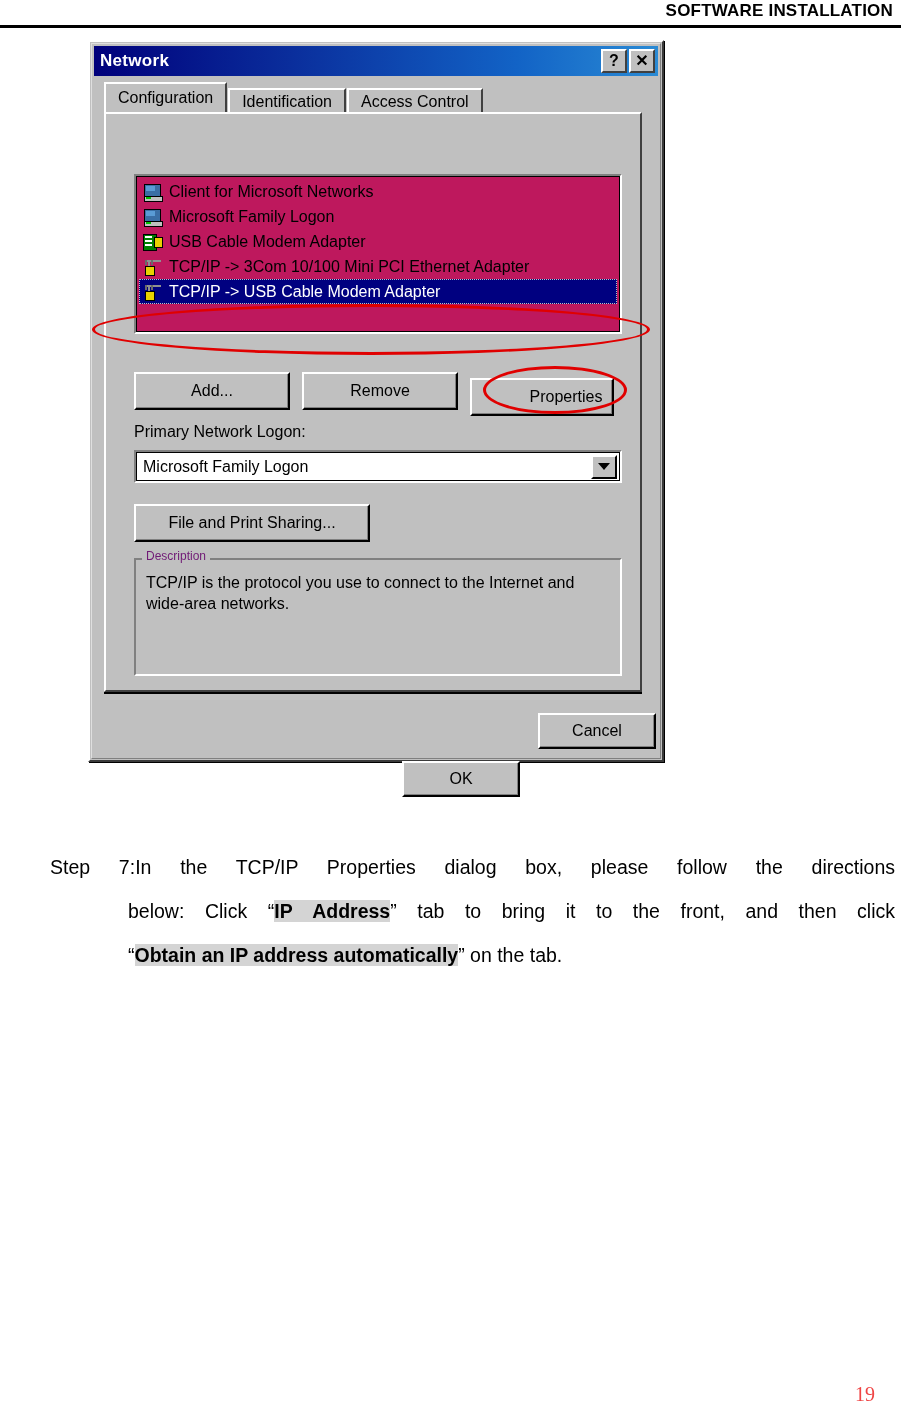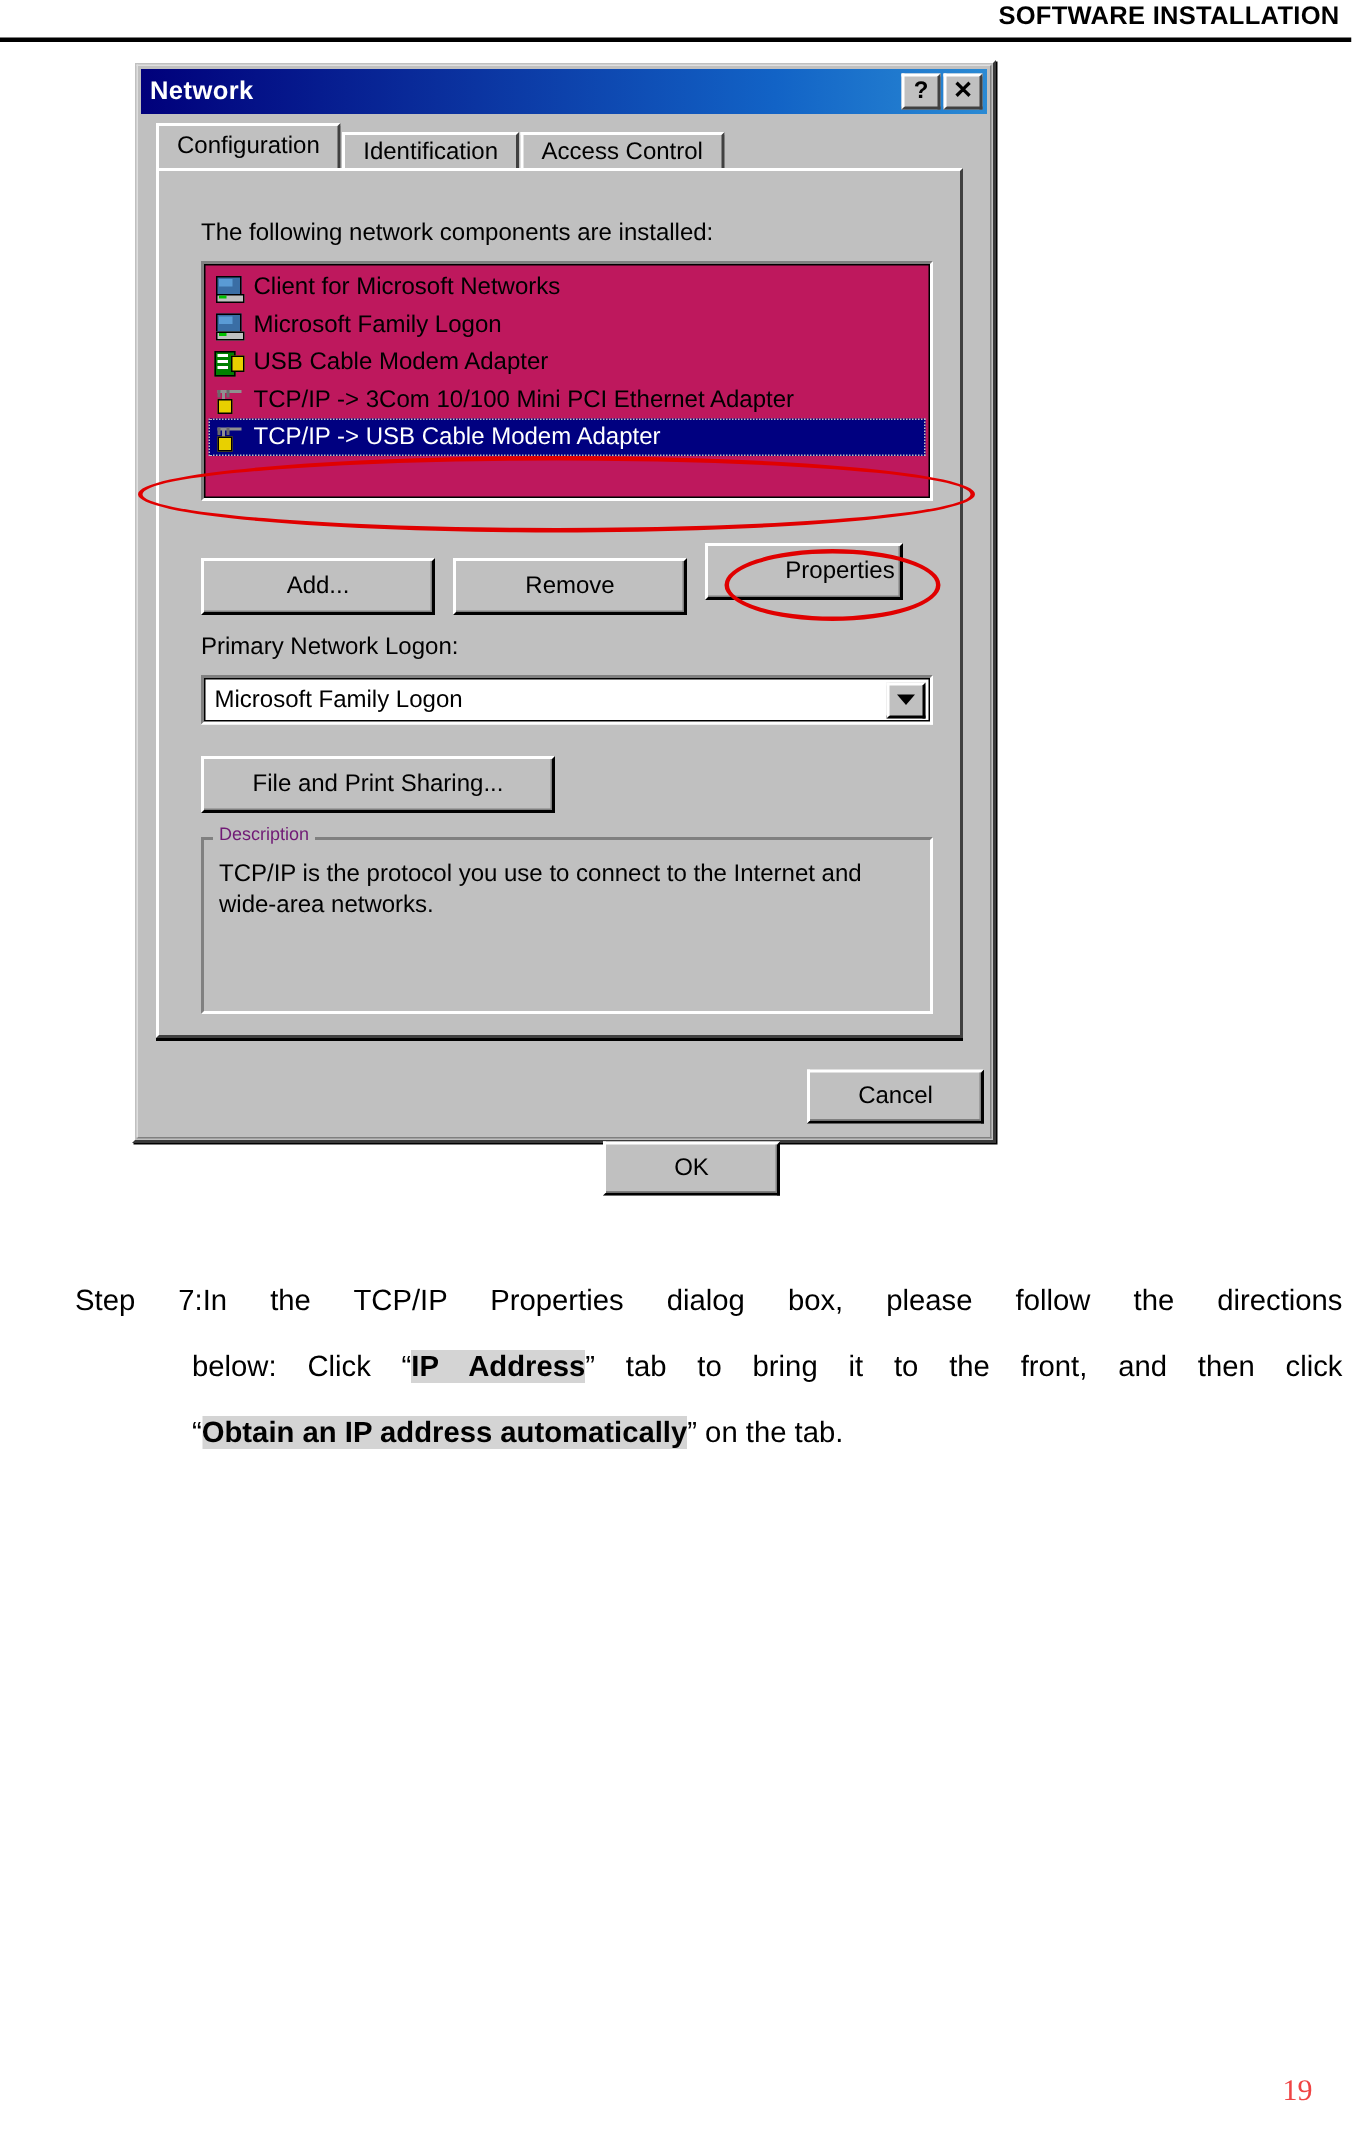--- a/index.html
+++ b/index.html
@@ -440,23 +440,20 @@
     </div>
 
     <div class="tabstrip">
       <div class="tab active">Configuration</div>
       <div class="tab">Identification</div>
       <div class="tab">Access Control</div>
     </div>
 
     <div class="tabpanel"></div>
 
-    <div class="field-label" style="left:44px; top:105px;">
-      <span>The following network components are installed:</span>
-    </div>
 
     <div class="listbox">
       <div class="listbox-inner">
         <div class="list-row">
           <span class="ic ic-monitor">
             <span class="scr"></span>
               <span class="scr2"></span>
               <span class="base"></span>
               <span class="led"></span>
           </span>
@@ -505,21 +502,21 @@
     </div>
 
     <div class="btn" style="left:44px; top:330px; width:156px; height:38px;">
       <span class="bevel"></span>
       <span>Add...</span>
     </div>
     <div class="btn" style="left:212px; top:330px; width:156px; height:38px;">
       <span class="bevel"></span>
       <span>Remove</span>
     </div>
-    <div class="btn" style="left:380px; top:320px; width:132px; height:38px;padding-left:48px;">
+    <div class="btn" style="left:380px; top:336px; width:144px; height:38px;padding-left:48px;">
       <span class="bevel"></span>
       <span>Properties</span>
     </div>
 
     <div class="field-label" style="left:44px; top:381px;">
       <span>Primary Network Logon:</span>
     </div>
     <div class="combo" style="left:44px; top:408px; width:488px; height:33px;">
       <div class="combo-inner">
         <span class="combo-text">Microsoft Family Logon</span>

